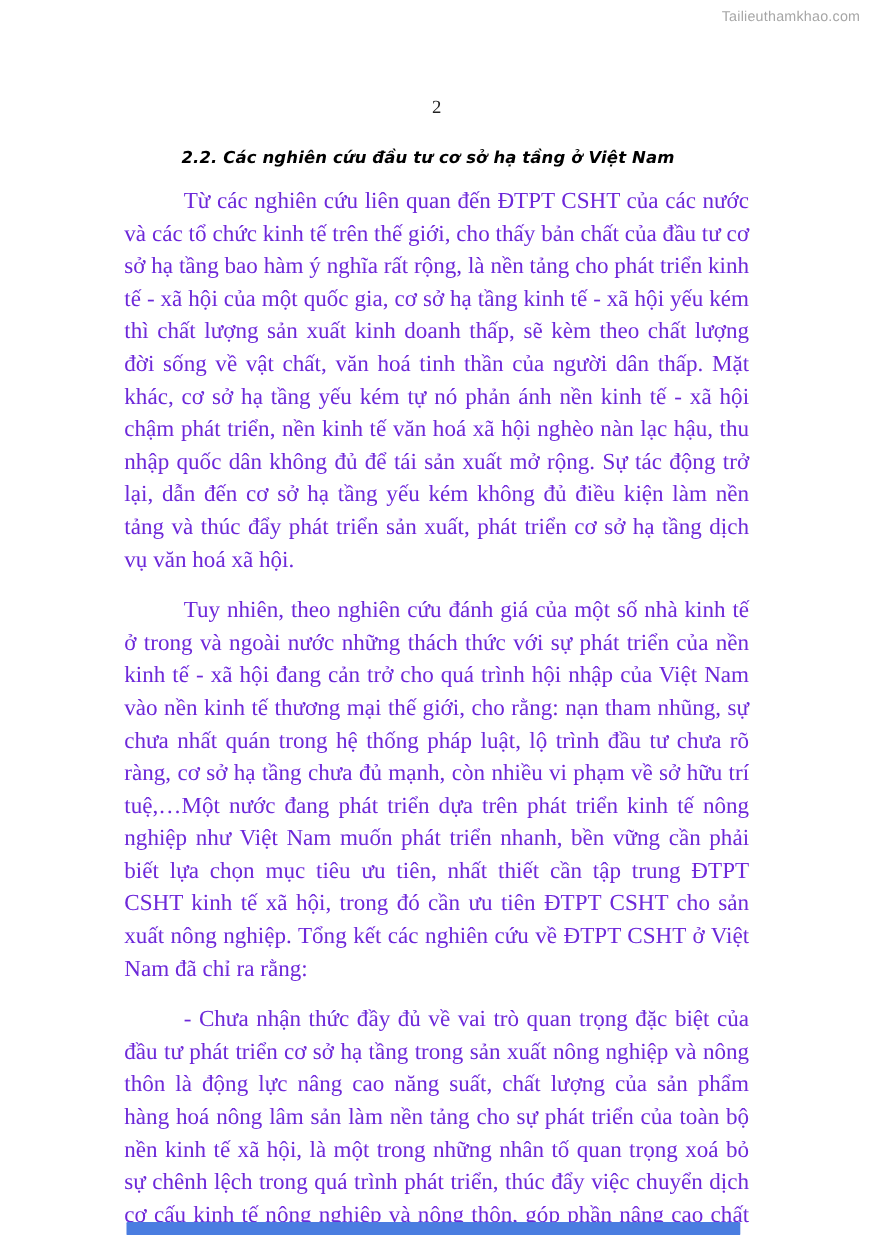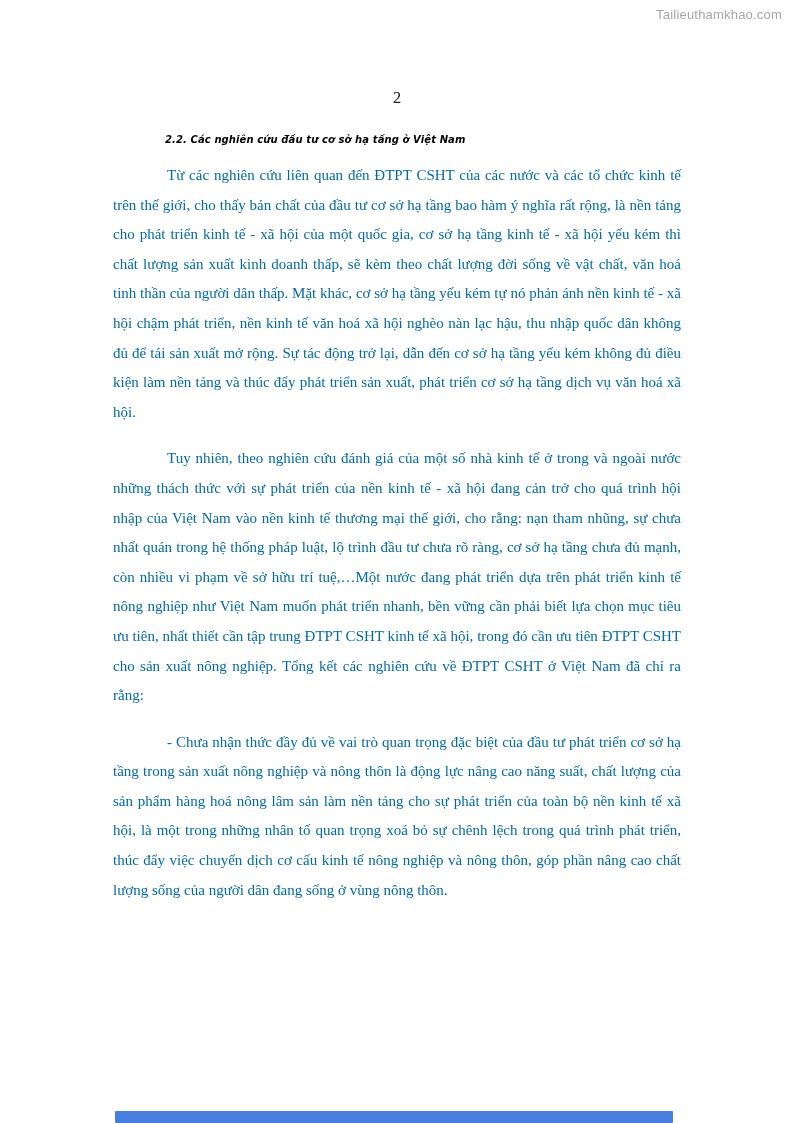--- a/index.html
+++ b/index.html
@@ -36,33 +36,33 @@
   .page-number {
     text-align: center;
     font-size: 17px;
     color: #222;
     margin-bottom: 26px;
   }
   .section-heading {
     font-family: "DejaVu Sans", "Liberation Sans", sans-serif;
     font-weight: bold;
     font-style: italic;
-    font-size: 10px;
+    font-size: 15px;
     color: #000;
     margin-left: 52px;
     margin-bottom: 16px;
     letter-spacing: 0.1px;
   }
   .para {
     font-family: "Liberation Serif", serif;
-    font-size: 15px;
+    font-size: 21px;
     line-height: 29.6px;
     text-align: justify;
     text-indent: 54px;
-    color: #0369a1;
+    color: #6d28d9;
     margin-bottom: 17px;
   }
   .footer-bar {
     position: absolute;
     left: 115px;
     width: 558px;
     bottom: 0;
     height: 12px;
     border-radius: 1px;
   }

